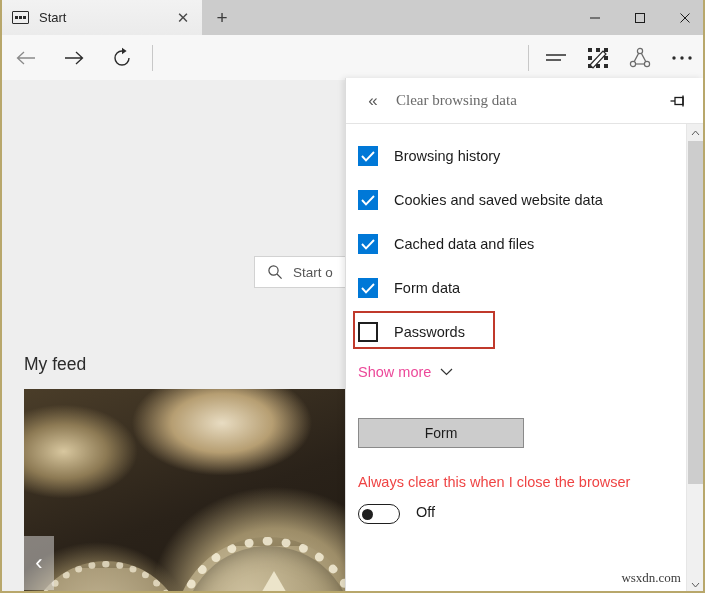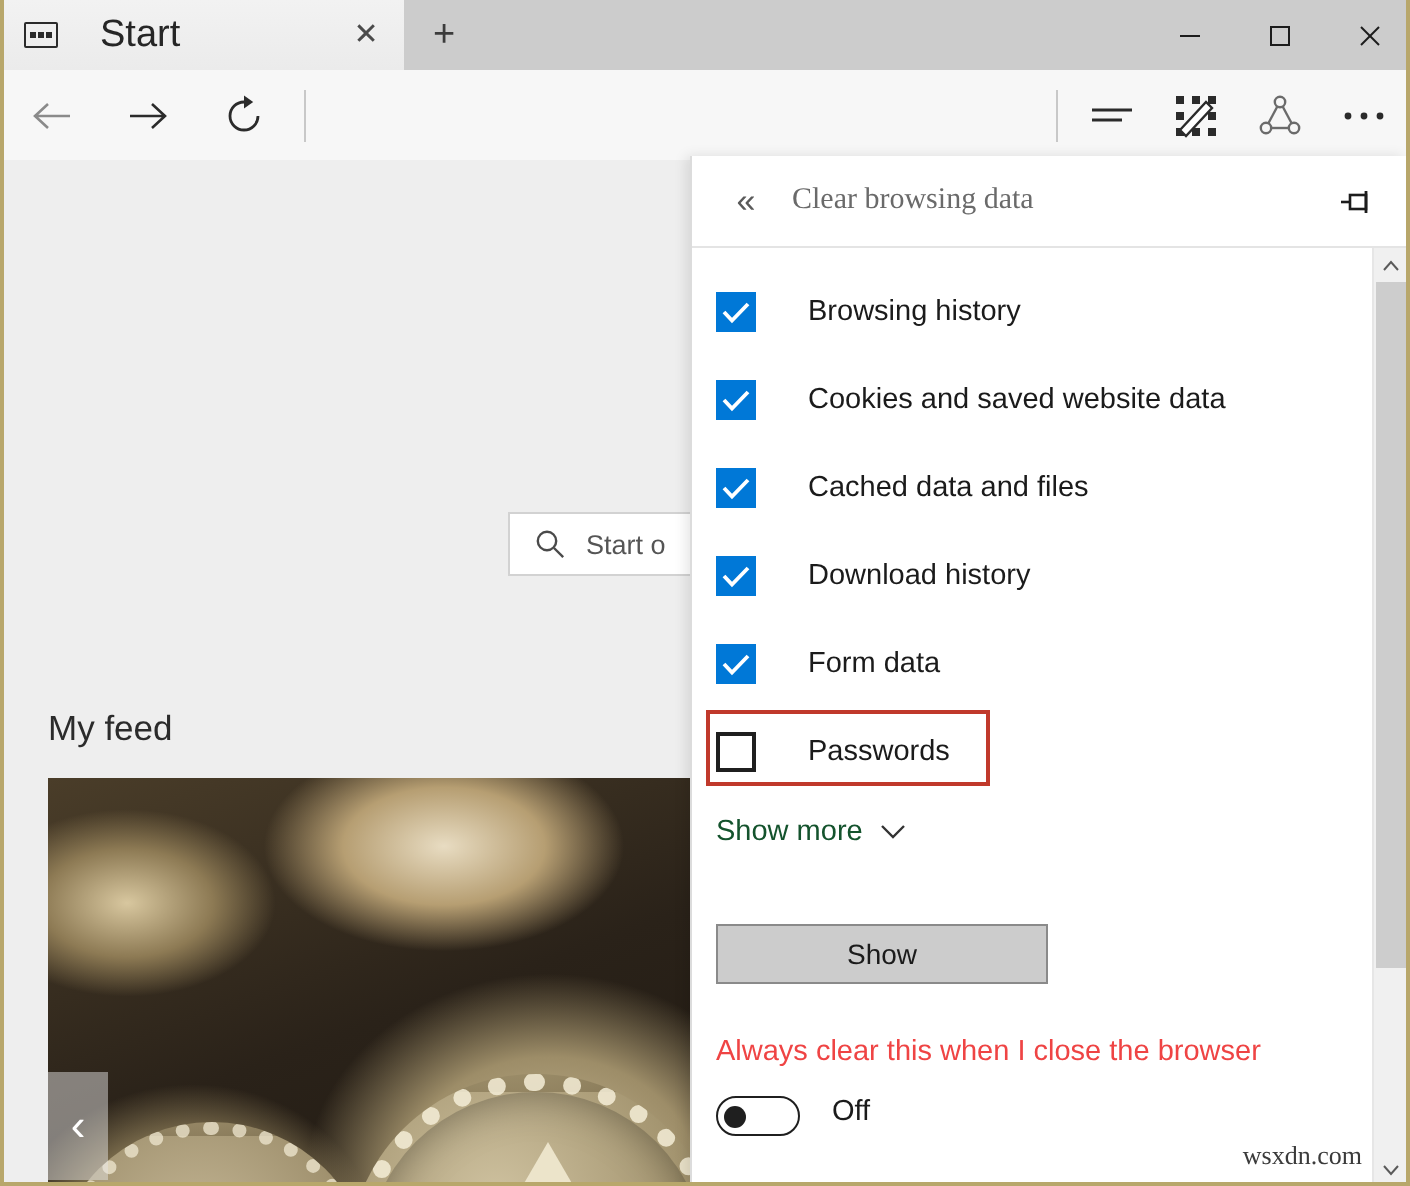--- a/index.html
+++ b/index.html
@@ -37,22 +37,22 @@
     width: 17px; height: 13px;
     border: 1.6px solid #2b2b2b;
     border-radius: 1px;
     display: flex; align-items: center; justify-content: center;
     gap: 1.5px;
     flex: 0 0 auto;
   }
   .tab-favicon i { display:block; width: 2.5px; height: 2.5px; background: #2b2b2b; }
   .tab-title {
     flex: 1 1 auto;
-    font-size: 19px; color: #262626;
-    margin-left: 21px;
+    font-size: 13px; color: #262626;
+    margin-left: 10px;
     white-space: nowrap; overflow: hidden;
   }
   .tab-close {
     width: 22px; height: 22px;
     display: flex; align-items: center; justify-content: center;
     font-size: 15px; color: #4a4a4a; line-height: 1;
     flex: 0 0 auto;
   }
   .newtab {
     width: 40px; height: 35px;
@@ -203,21 +203,20 @@
     position: relative;
     flex: 1 1 auto;
     padding: 20px 0 0 12px;
     overflow: hidden;
   }
   .cb-row {
     display: flex; align-items: center;
     height: 24px;
     margin-bottom: 20px;
     position: relative;
-    gap: 10px;
   }
   .cb-box {
     width: 20px; height: 20px;
     flex: 0 0 auto;
     display: flex; align-items: center; justify-content: center;
   }
   .cb-box.checked {
     background: #0078d7;
   }
   .cb-box.unchecked {
@@ -232,21 +231,21 @@
   #pw-highlight {
     position: absolute;
     left: -5px; top: -9px;
     width: 142px; height: 38px;
     border: 2px solid #c0392b;
     pointer-events: none;
   }
   #showmore {
     display: flex; align-items: center;
     margin-top: 4px;
-    font-size: 14.5px; color: #14532d; text-align: center;
+    font-size: 14.5px; color: #ec4899; text-align: center;
   }
   #showmore .chev { margin-left: 9px; color: #333; display:flex; align-items:center; }
   #clear-btn {
     margin-top: 38px;
     width: 166px; height: 30px;
     background: #cccccc;
     border: 1px solid #8a8a8a;
     display: flex; align-items: center; justify-content: center;
     font-size: 14px; color: #1b1b1b;
   }
@@ -460,28 +459,20 @@
 
       <div class="cb-row">
         <span class="cb-box checked">
           <svg width="14" height="11" viewBox="0 0 14 11">
               <path d="M1 5 L5 9.3 L13 1" fill="none" stroke="#ffffff" stroke-width="1.9"></path>
             </svg>
         </span>
         <span class="cb-label">Cached data and files</span>
       </div>
 
-      <div class="cb-row">
-        <span class="cb-box checked">
-          <svg width="14" height="11" viewBox="0 0 14 11">
-              <path d="M1 5 L5 9.3 L13 1" fill="none" stroke="#ffffff" stroke-width="1.9"></path>
-            </svg>
-        </span>
-        <span class="cb-label">Download history</span>
-      </div>
 
       <div class="cb-row">
         <span class="cb-box checked">
           <svg width="14" height="11" viewBox="0 0 14 11">
               <path d="M1 5 L5 9.3 L13 1" fill="none" stroke="#ffffff" stroke-width="1.9"></path>
             </svg>
         </span>
         <span class="cb-label">Form data</span>
       </div>
 
@@ -493,21 +484,21 @@
 
       <div id="showmore">
         <span>Show more</span>
         <span class="chev">
           <svg width="13" height="8" viewBox="0 0 13 8">
               <path d="M1 1 L6.5 6.5 L12 1" fill="none" stroke="#333" stroke-width="1.2"></path>
             </svg>
         </span>
       </div>
 
-      <div id="clear-btn">Show</div>
+      <div id="clear-btn">Form</div>
 
       <div id="always-label">Always clear this when I close the browser</div>
 
       <div id="toggle-row">
         <span id="toggle">
           <span class="knob"></span>
         </span>
         <span id="toggle-state">Off</span>
       </div>
     </div>

